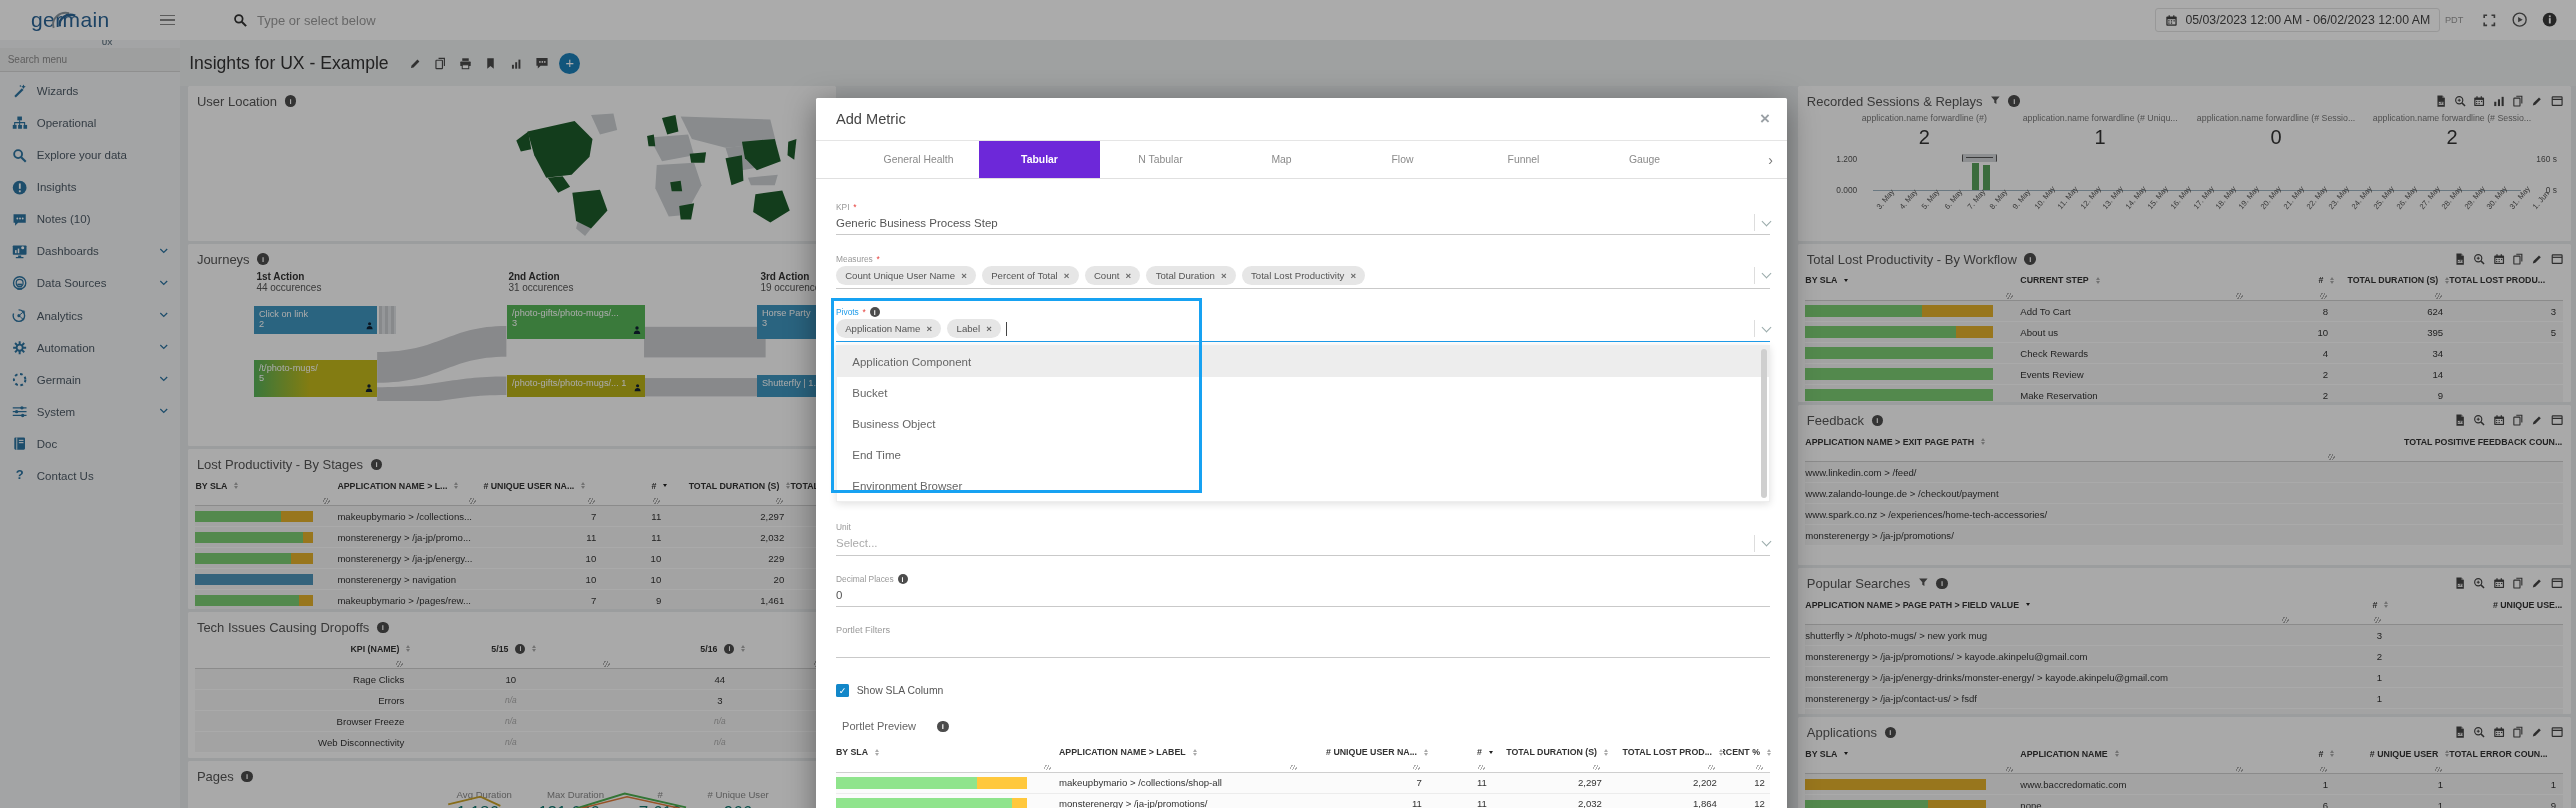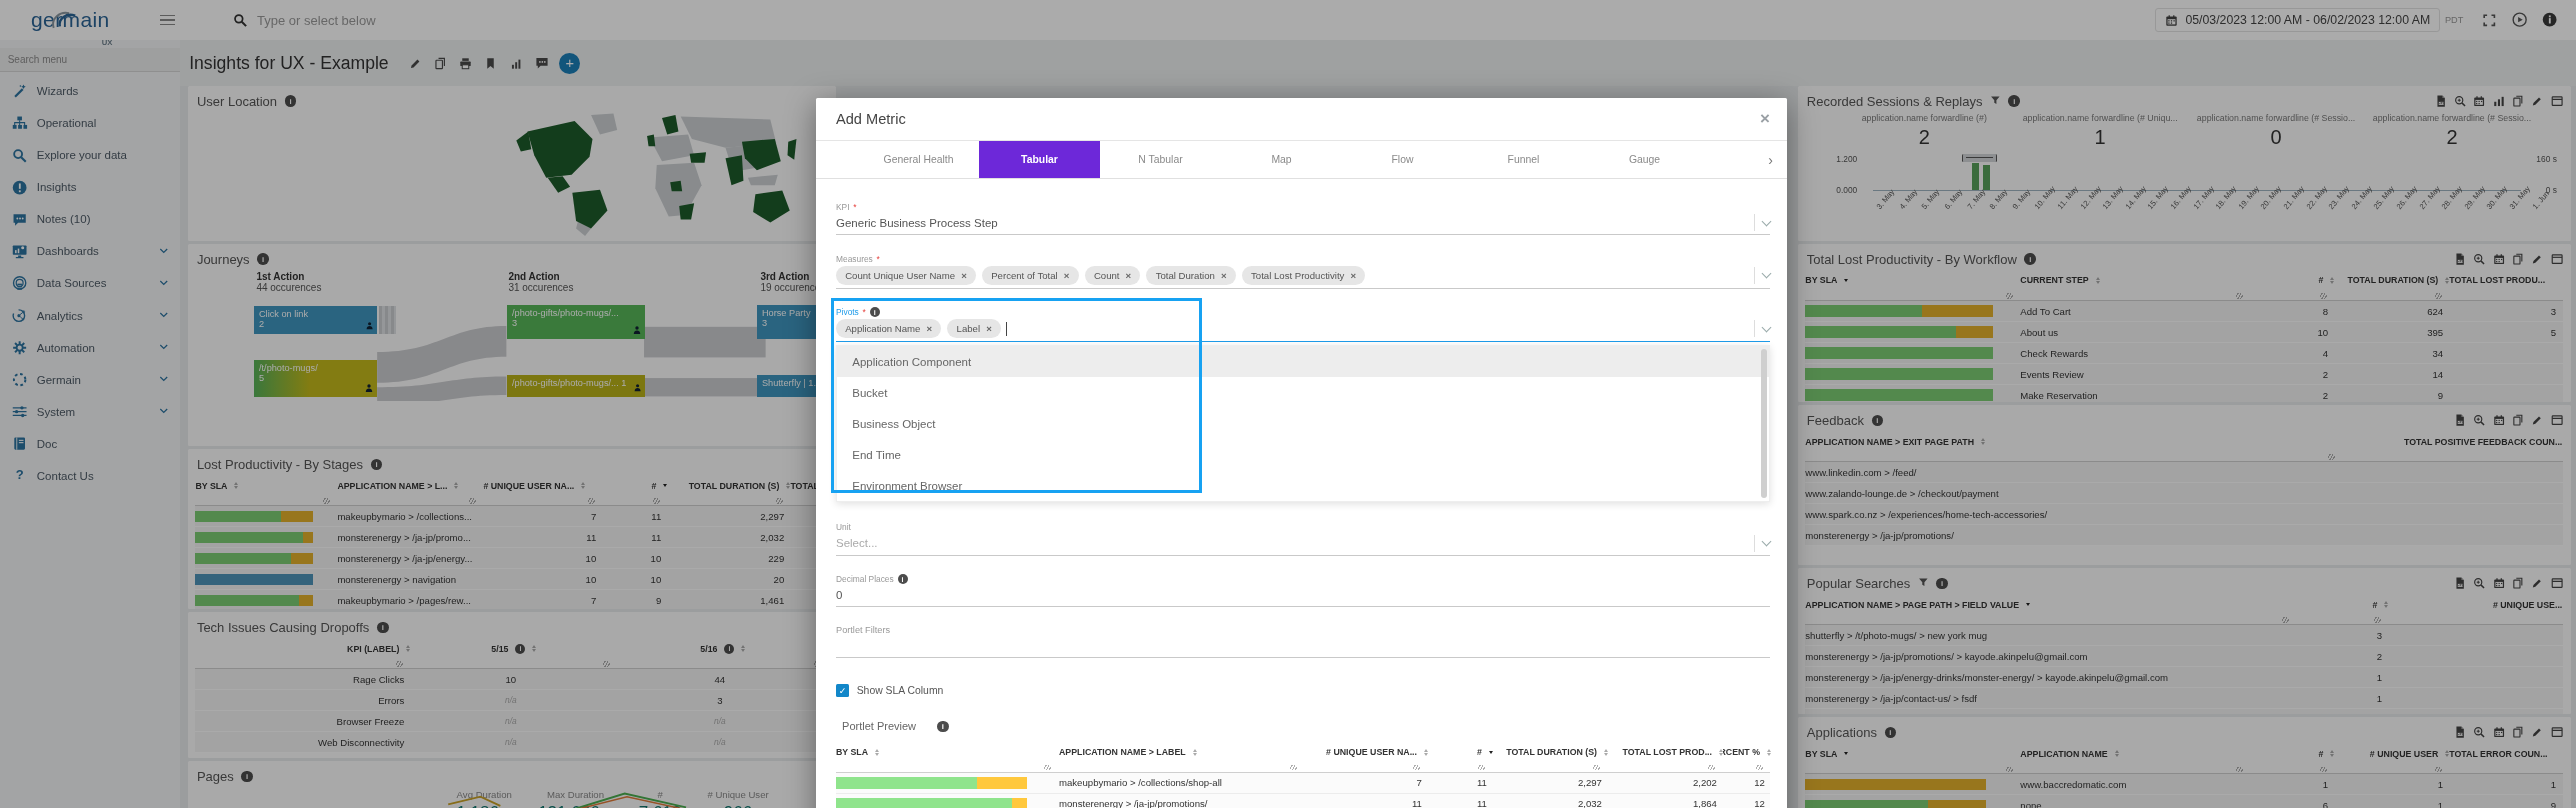--- a/index.html
+++ b/index.html
@@ -738,21 +738,21 @@
             </div>
         </section>
 
         <section class="panel" style="height:146px">
           <div class="p-head">
               <span>Tech Issues Causing Dropoffs</span>
               <i class="info">i</i>
             </div>
           <div class="th-row cols-tech">
             <div class="th" style="justify-content:flex-end">
-                <span>KPI (LABEL)</span>
+                <span>KPI (NAME)</span>
                 <span class="sort">
                   <b class="u"></b>
                   <b class="d"></b>
                 </span>
               </div>
             <div class="th" style="justify-content:center">
                 <span>5/15</span>
                 <i class="info" style="width:10px;height:10px;font-size:7px">i</i>
                 <span class="sort">
                   <b class="u"></b>

